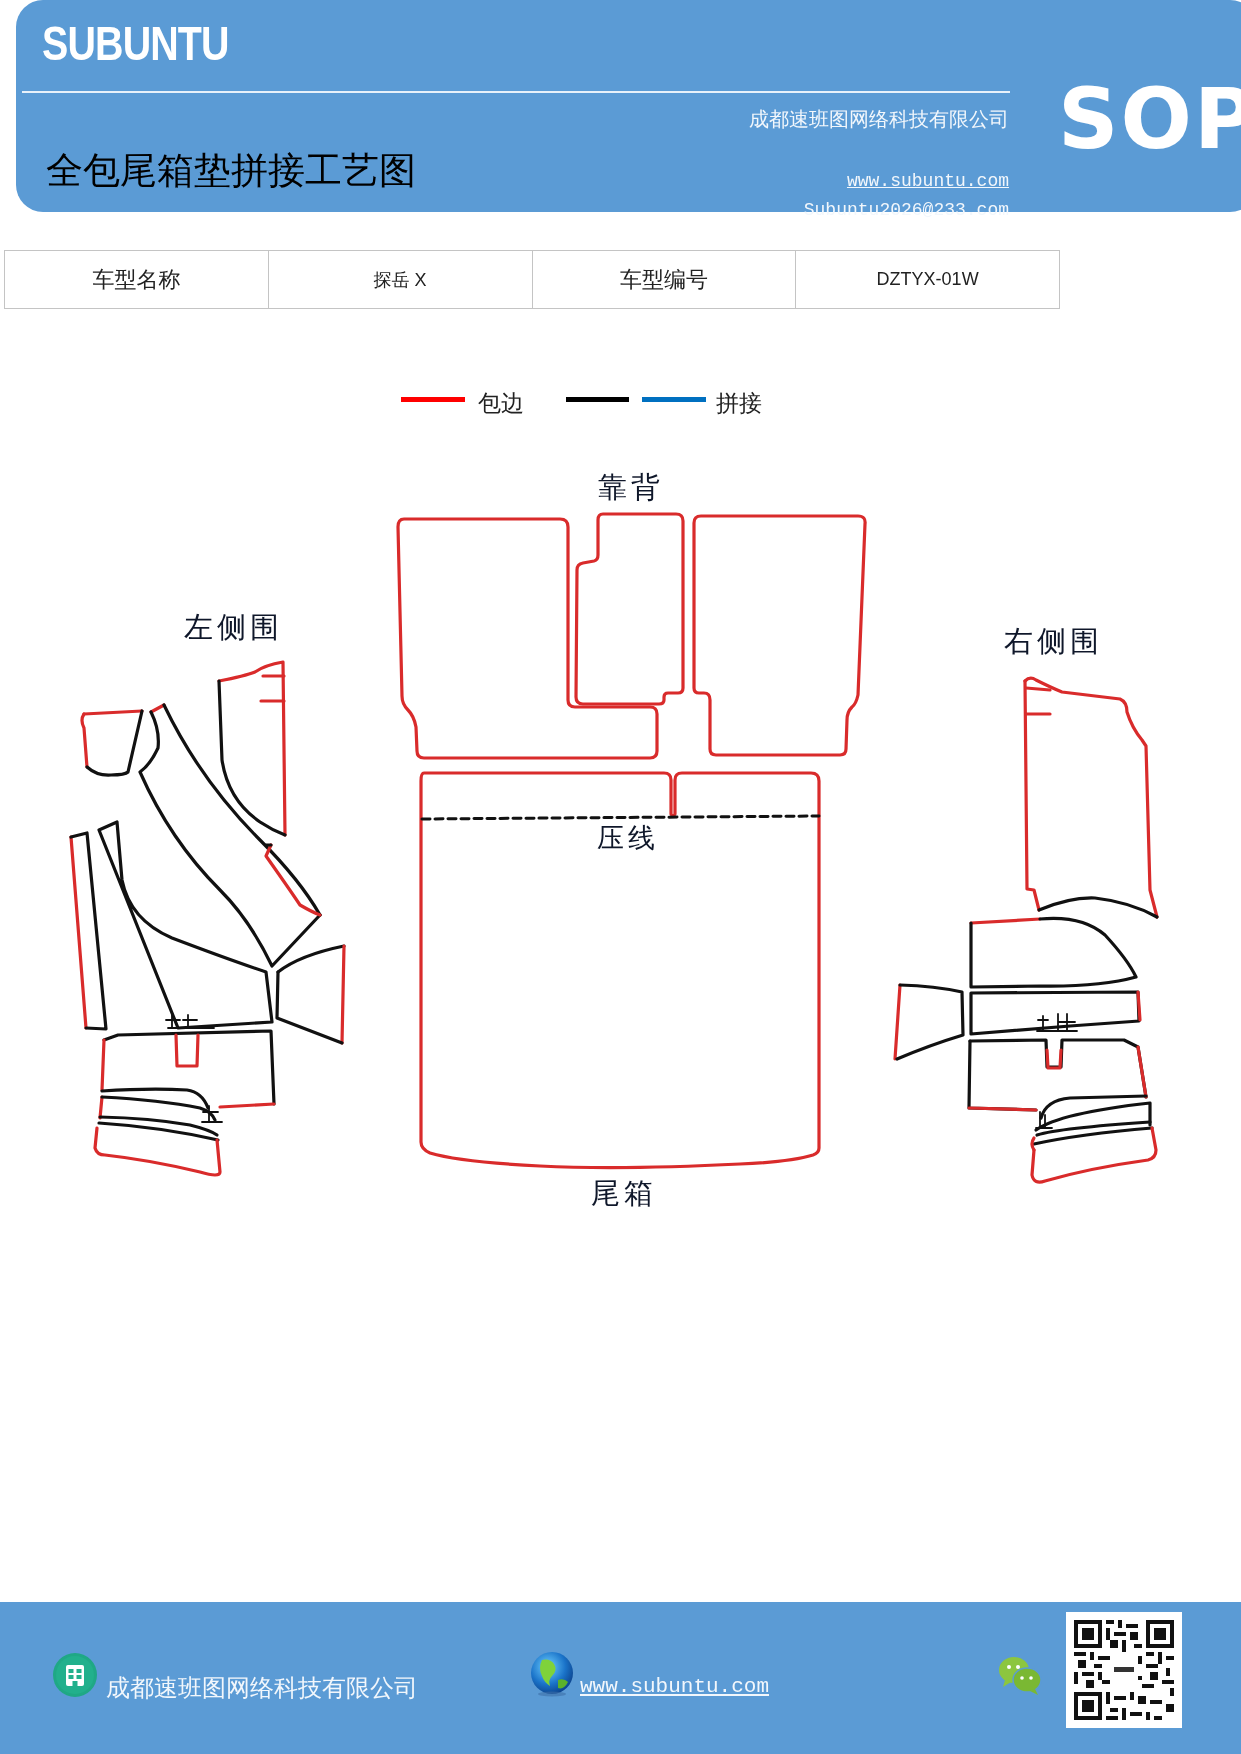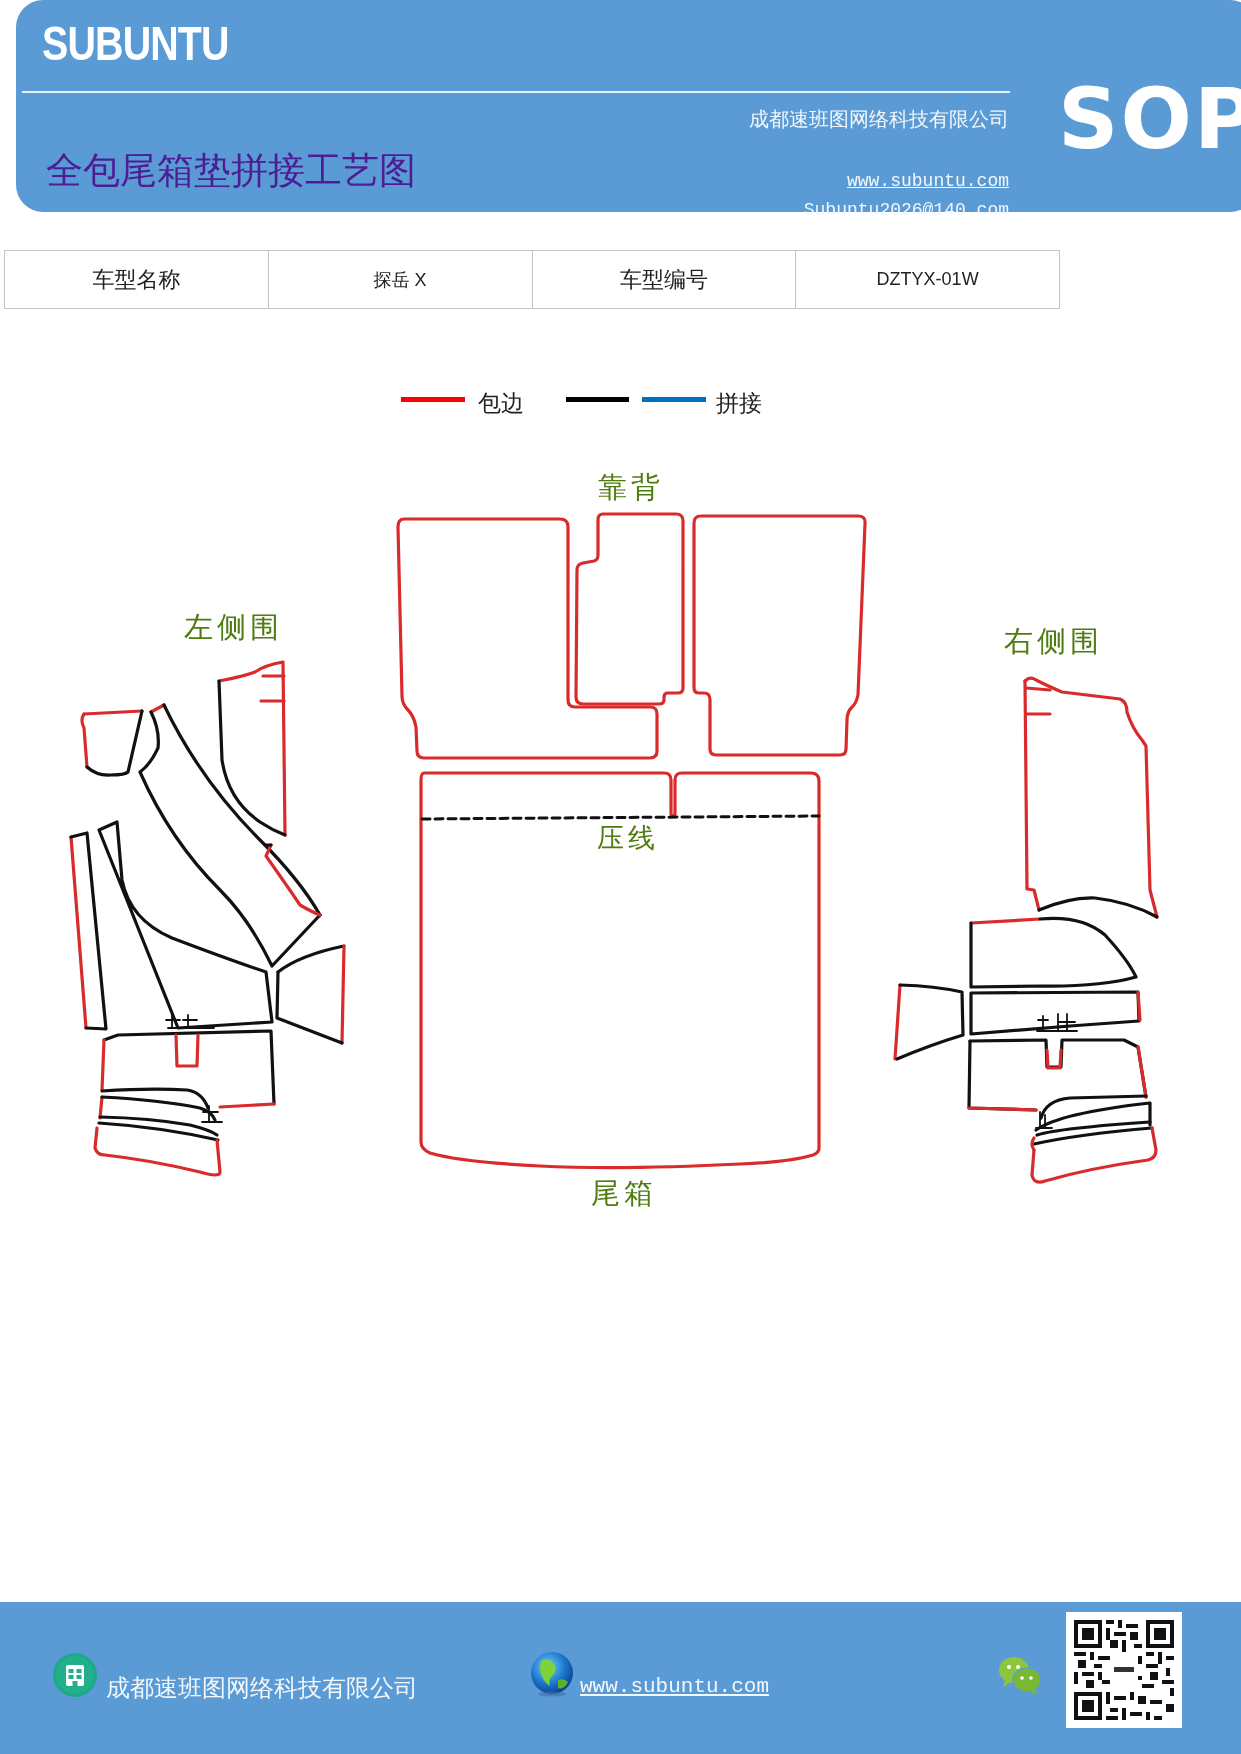--- a/index.html
+++ b/index.html
@@ -2,55 +2,55 @@
 <html><head>
 <meta charset="utf-8">
 <style>
   html, body { margin:0; padding:0; }
   body { width:1241px; height:1754px; position:relative; background:#ffffff; overflow:hidden;
          font-family:"DejaVu Sans","Liberation Sans",sans-serif; color:#222; }
   .header { position:absolute; left:16px; top:0; width:1241px; height:212px; background:#5b9bd5;border-radius:27px; }
   .brand { position:absolute; left:26px; top:16px; font-family:"Liberation Sans",sans-serif; font-weight:bold;
            font-size:48px; color:#fff; letter-spacing:-1px; transform:scaleX(0.82); transform-origin:left; }
   .hline { position:absolute; left:6px; top:91px; width:988px; height:2px; background:#e8f1fa; }
-  .doc-title { position:absolute; left:30px; top:146px; font-family:"DejaVu Serif",serif; font-size:37px; color:#4c1d95; }
+  .doc-title { position:absolute; left:30px; top:146px; font-family:"DejaVu Serif",serif; font-size:37px; color:#000000; }
   .company { position:absolute; right:248px; top:106px; font-family:"DejaVu Serif",serif; font-size:20px; color:#f2f7fc; }
   .site { position:absolute; right:248px; top:171px; font-family:"Liberation Mono",monospace; font-size:18px; color:#f2f7fc; text-decoration:underline; }
   .email { position:absolute; right:248px; top:200px; font-family:"Liberation Mono",monospace; font-size:18px; color:#f2f7fc; }
   .sop { position:absolute; left:1042px; top:70px; font-family:"DejaVu Sans",sans-serif; font-weight:bold; font-size:84px; color:#fff; letter-spacing:2px; }
 
   table.info { position:absolute; left:4px; top:250px; width:1056px; border-collapse:collapse; table-layout:fixed; }
   table.info td { border:1.5px solid #c4c4c4; height:55px; text-align:center; vertical-align:middle; font-size:22px; color:#222; }
   table.info td.lbl { font-family:"DejaVu Serif",serif; }
   table.info td.val { font-family:"Liberation Sans",sans-serif; font-size:21px; }
   table.info td.val.small { font-size:18px; }
 
   .legend { position:absolute; top:386px; left:0; width:1113px; height:40px; }
   .lg-line { position:absolute; top:11px; height:5px; }
   .lg-text { position:absolute; top:2px; font-family:"DejaVu Serif",serif; font-size:23px; color:#222; }
 
   .diagram { position:absolute; left:0; top:0; width:1241px; height:1754px; pointer-events:none; }
-  .lbl-part { position:absolute; font-family:Liberation Sans, sans-serif; font-size:29px; color:#4d7c0f; letter-spacing:4px; }
+  .lbl-part { position:absolute; font-family:Liberation Sans, sans-serif; font-size:29px; color:#0f172a; letter-spacing:4px; }
 
   .footer { position:absolute; left:0; top:1602px; width:1241px; height:152px; background:#5b9bd5; }
   .f-company { position:absolute; left:106px; top:70px; font-family:"DejaVu Serif",serif; font-size:24px; color:#f2f7fc; }
   .f-site { position:absolute; left:580px; top:73px; font-family:"Liberation Mono",monospace; font-size:21px; color:#f2f7fc; text-decoration:underline; }
   .f-icon { position:absolute; }
   .qr { position:absolute; left:1066px; top:10px; width:116px; height:116px; background:#fff; }
 </style>
 </head>
 <body>
 
 <div class="header">
   <div class="brand">SUBUNTU</div>
   <div class="hline"></div>
   <div class="doc-title">全包尾箱垫拼接工艺图</div>
   <div class="company">成都速班图网络科技有限公司</div>
   <a class="site">www.subuntu.com</a>
-  <div class="email">Subuntu2026@140.com</div>
+  <div class="email">Subuntu2026@233.com</div>
   <div class="sop">SOP</div>
 </div>
 
 <table class="info">
   <tbody>
       <tr>
     <td class="lbl">车型名称</td>
     <td class="val small">探岳 X</td>
     <td class="lbl">车型编号</td>
     <td class="val small">DZTYX-01W</td>

